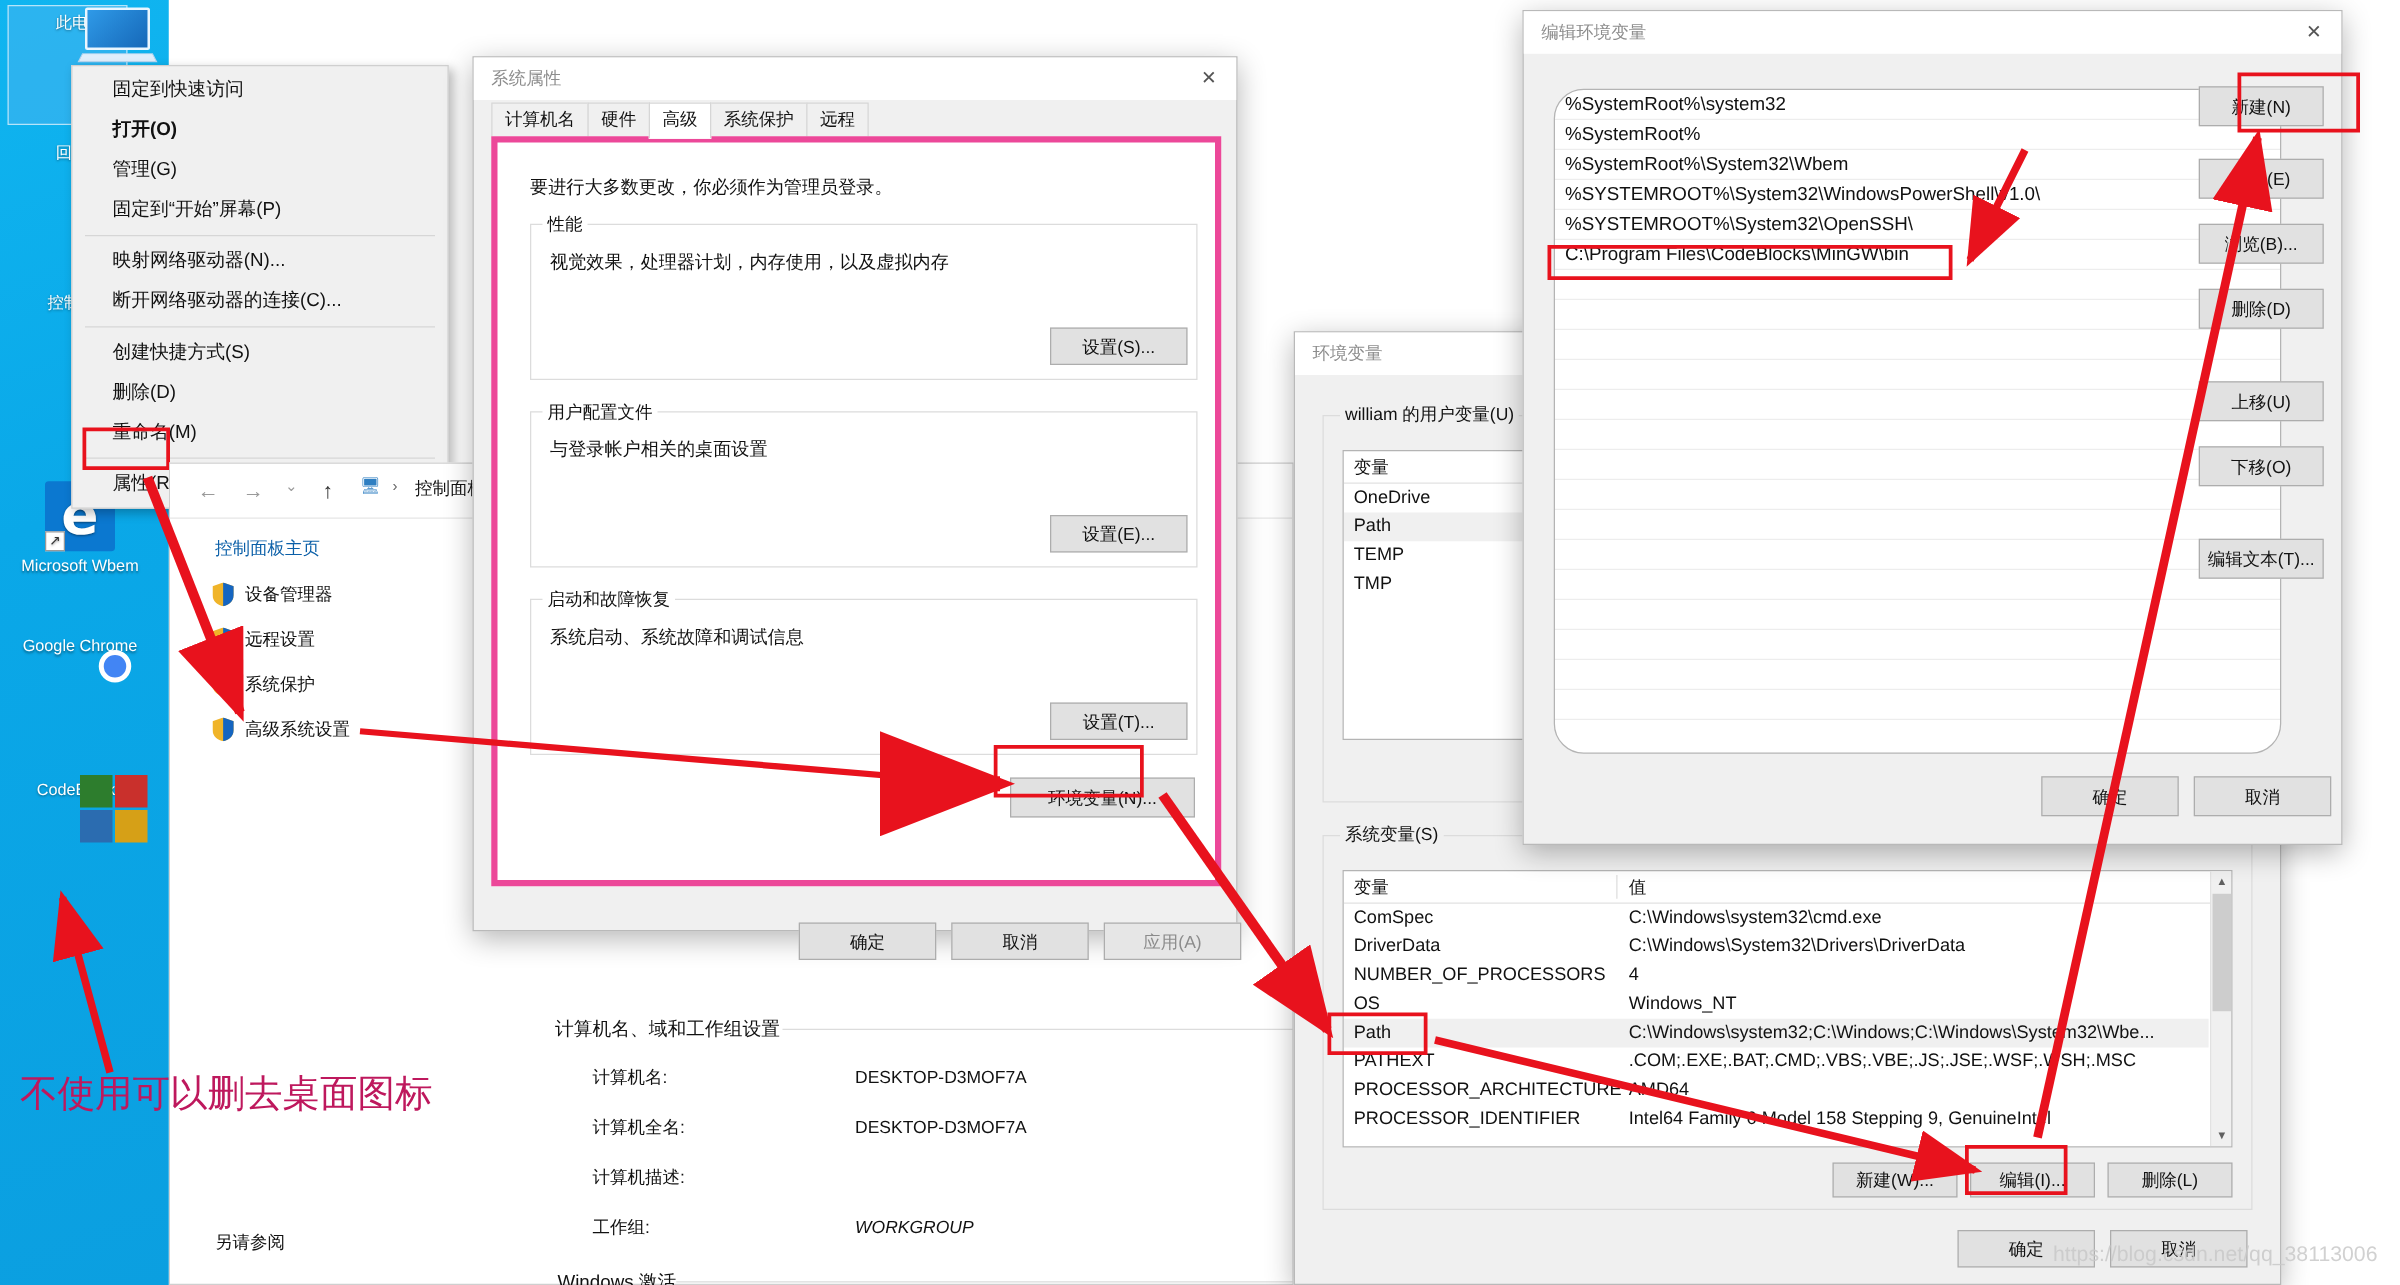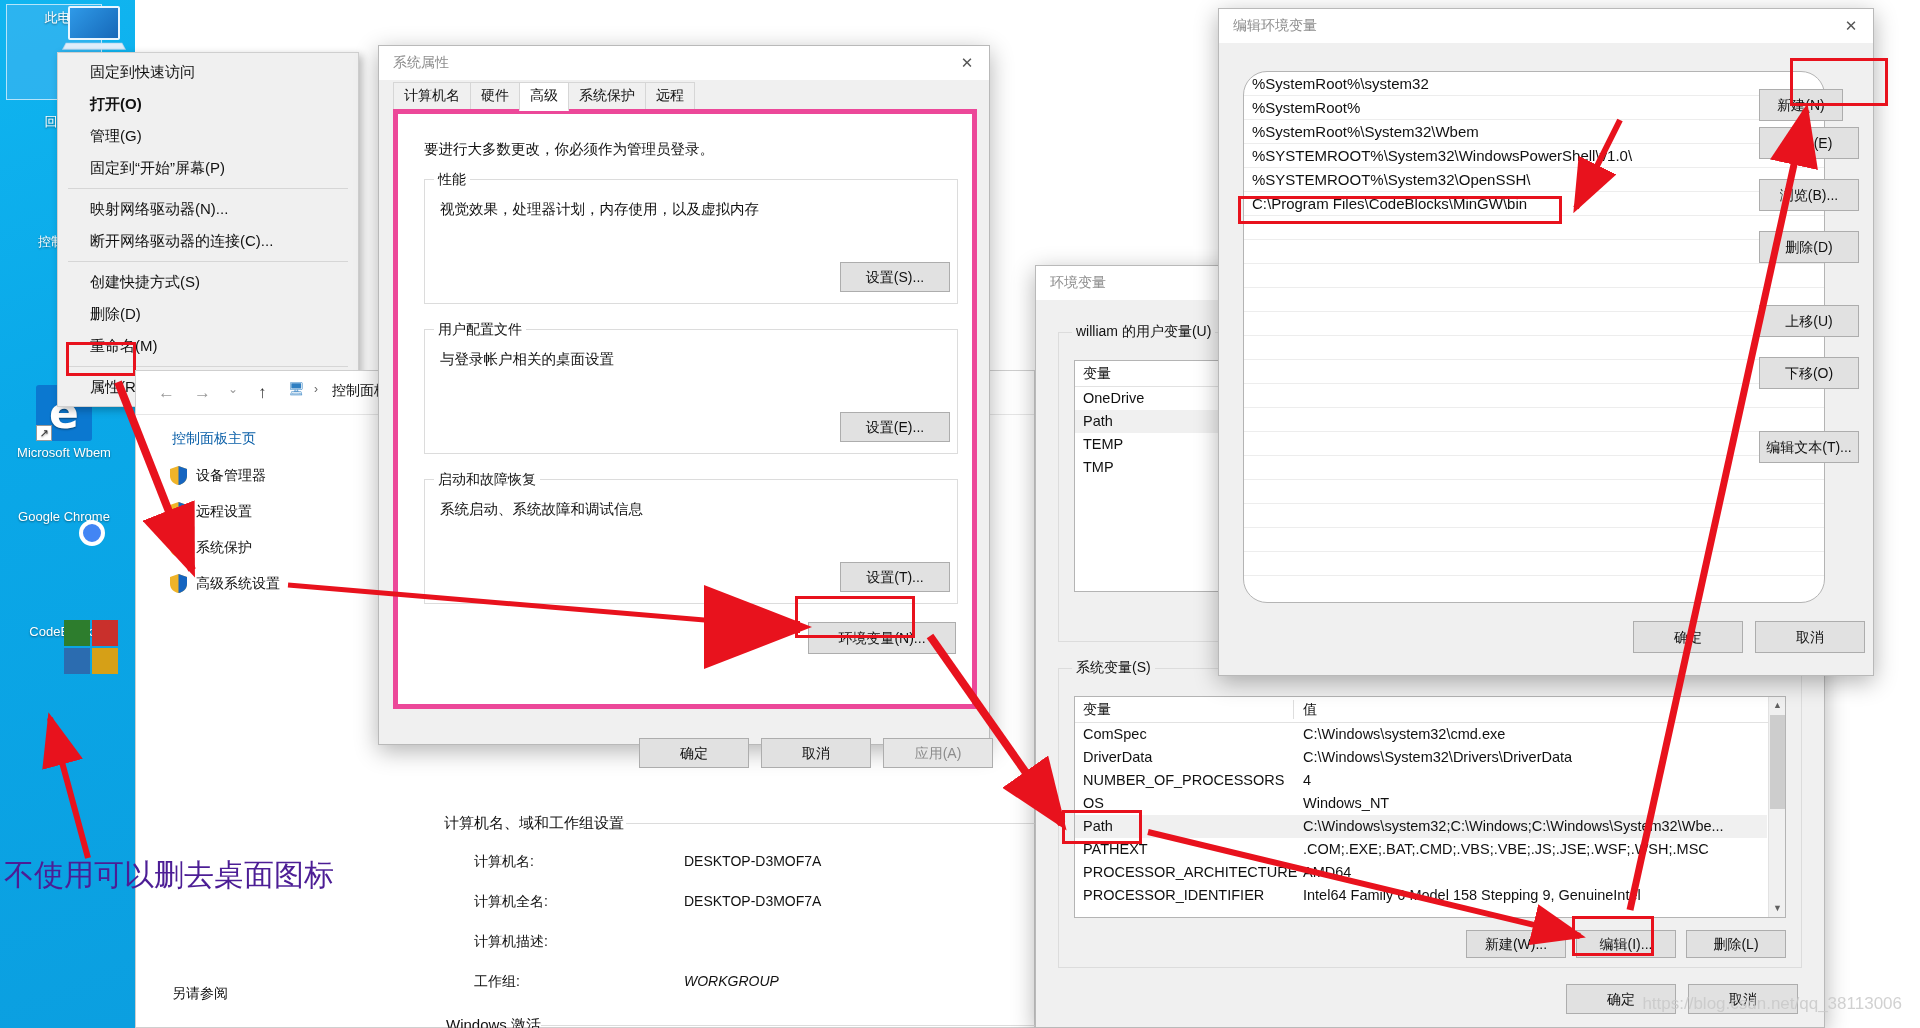--- a/index.html
+++ b/index.html
@@ -121,21 +121,21 @@
   .scroll .arr{ position:absolute; left:0; width:17px; height:17px; text-align:center; font-size:9px;
      color:#606060; line-height:17px; }
   .scroll .thumb{ position:absolute; left:1px; width:15px; background:#cdcdcd; }
 
   .txtline{ height:24px; line-height:24px; font-size:15px; padding-left:8px; color:#111;
      border-bottom:1px solid #ededed; white-space:nowrap; overflow:hidden;}
 
   
   #arrows{ position:absolute; left:0; top:0; width:1920px; height:1028px; pointer-events:none; }
 
-  #annot{ position:absolute; left:4px; top:855px; font-size:30px; color:#4c1d95;
+  #annot{ position:absolute; left:16px; top:855px; font-size:30px; color:#be185d;
      font-family:"Liberation Sans","DejaVu Sans",sans-serif; white-space:nowrap;text-align:right; }
 
   #wm{ position:absolute; right:18px; bottom:14px; font-size:17px; color:#c9c9c9; opacity:.85;}
 </style>
 </head>
 <body>
 
 <div id="desktop"></div>
 
 <div id="pc-icon-box"></div>
@@ -413,21 +413,21 @@
     <div class="txtline"></div>
     <div class="txtline"></div>
     <div class="txtline"></div>
     <div class="txtline"></div>
     <div class="txtline"></div>
     <div class="txtline"></div>
     <div class="txtline"></div>
     <div class="txtline"></div>
   </div>
 
-  <div class="btn" style="left:540px;top:80px;width:84px;height:32px;">新建(N)</div>
+  <div class="btn" style="left:540px;top:60px;width:100px;height:32px;">新建(N)</div>
   <div class="btn" style="left:540px;top:118px;width:100px;height:32px;">编辑(E)</div>
   <div class="btn" style="left:540px;top:170px;width:100px;height:32px;">浏览(B)...</div>
   <div class="btn" style="left:540px;top:222px;width:100px;height:32px;">删除(D)</div>
   <div class="btn" style="left:540px;top:296px;width:100px;height:32px;">上移(U)</div>
   <div class="btn" style="left:540px;top:348px;width:100px;height:32px;">下移(O)</div>
   <div class="btn" style="left:540px;top:422px;width:100px;height:32px;">编辑文本(T)...</div>
 
   <div class="btn" style="left:414px;top:612px;width:110px;height:32px;">确定</div>
   <div class="btn" style="left:536px;top:612px;width:110px;height:32px;">取消</div>
 </div>

